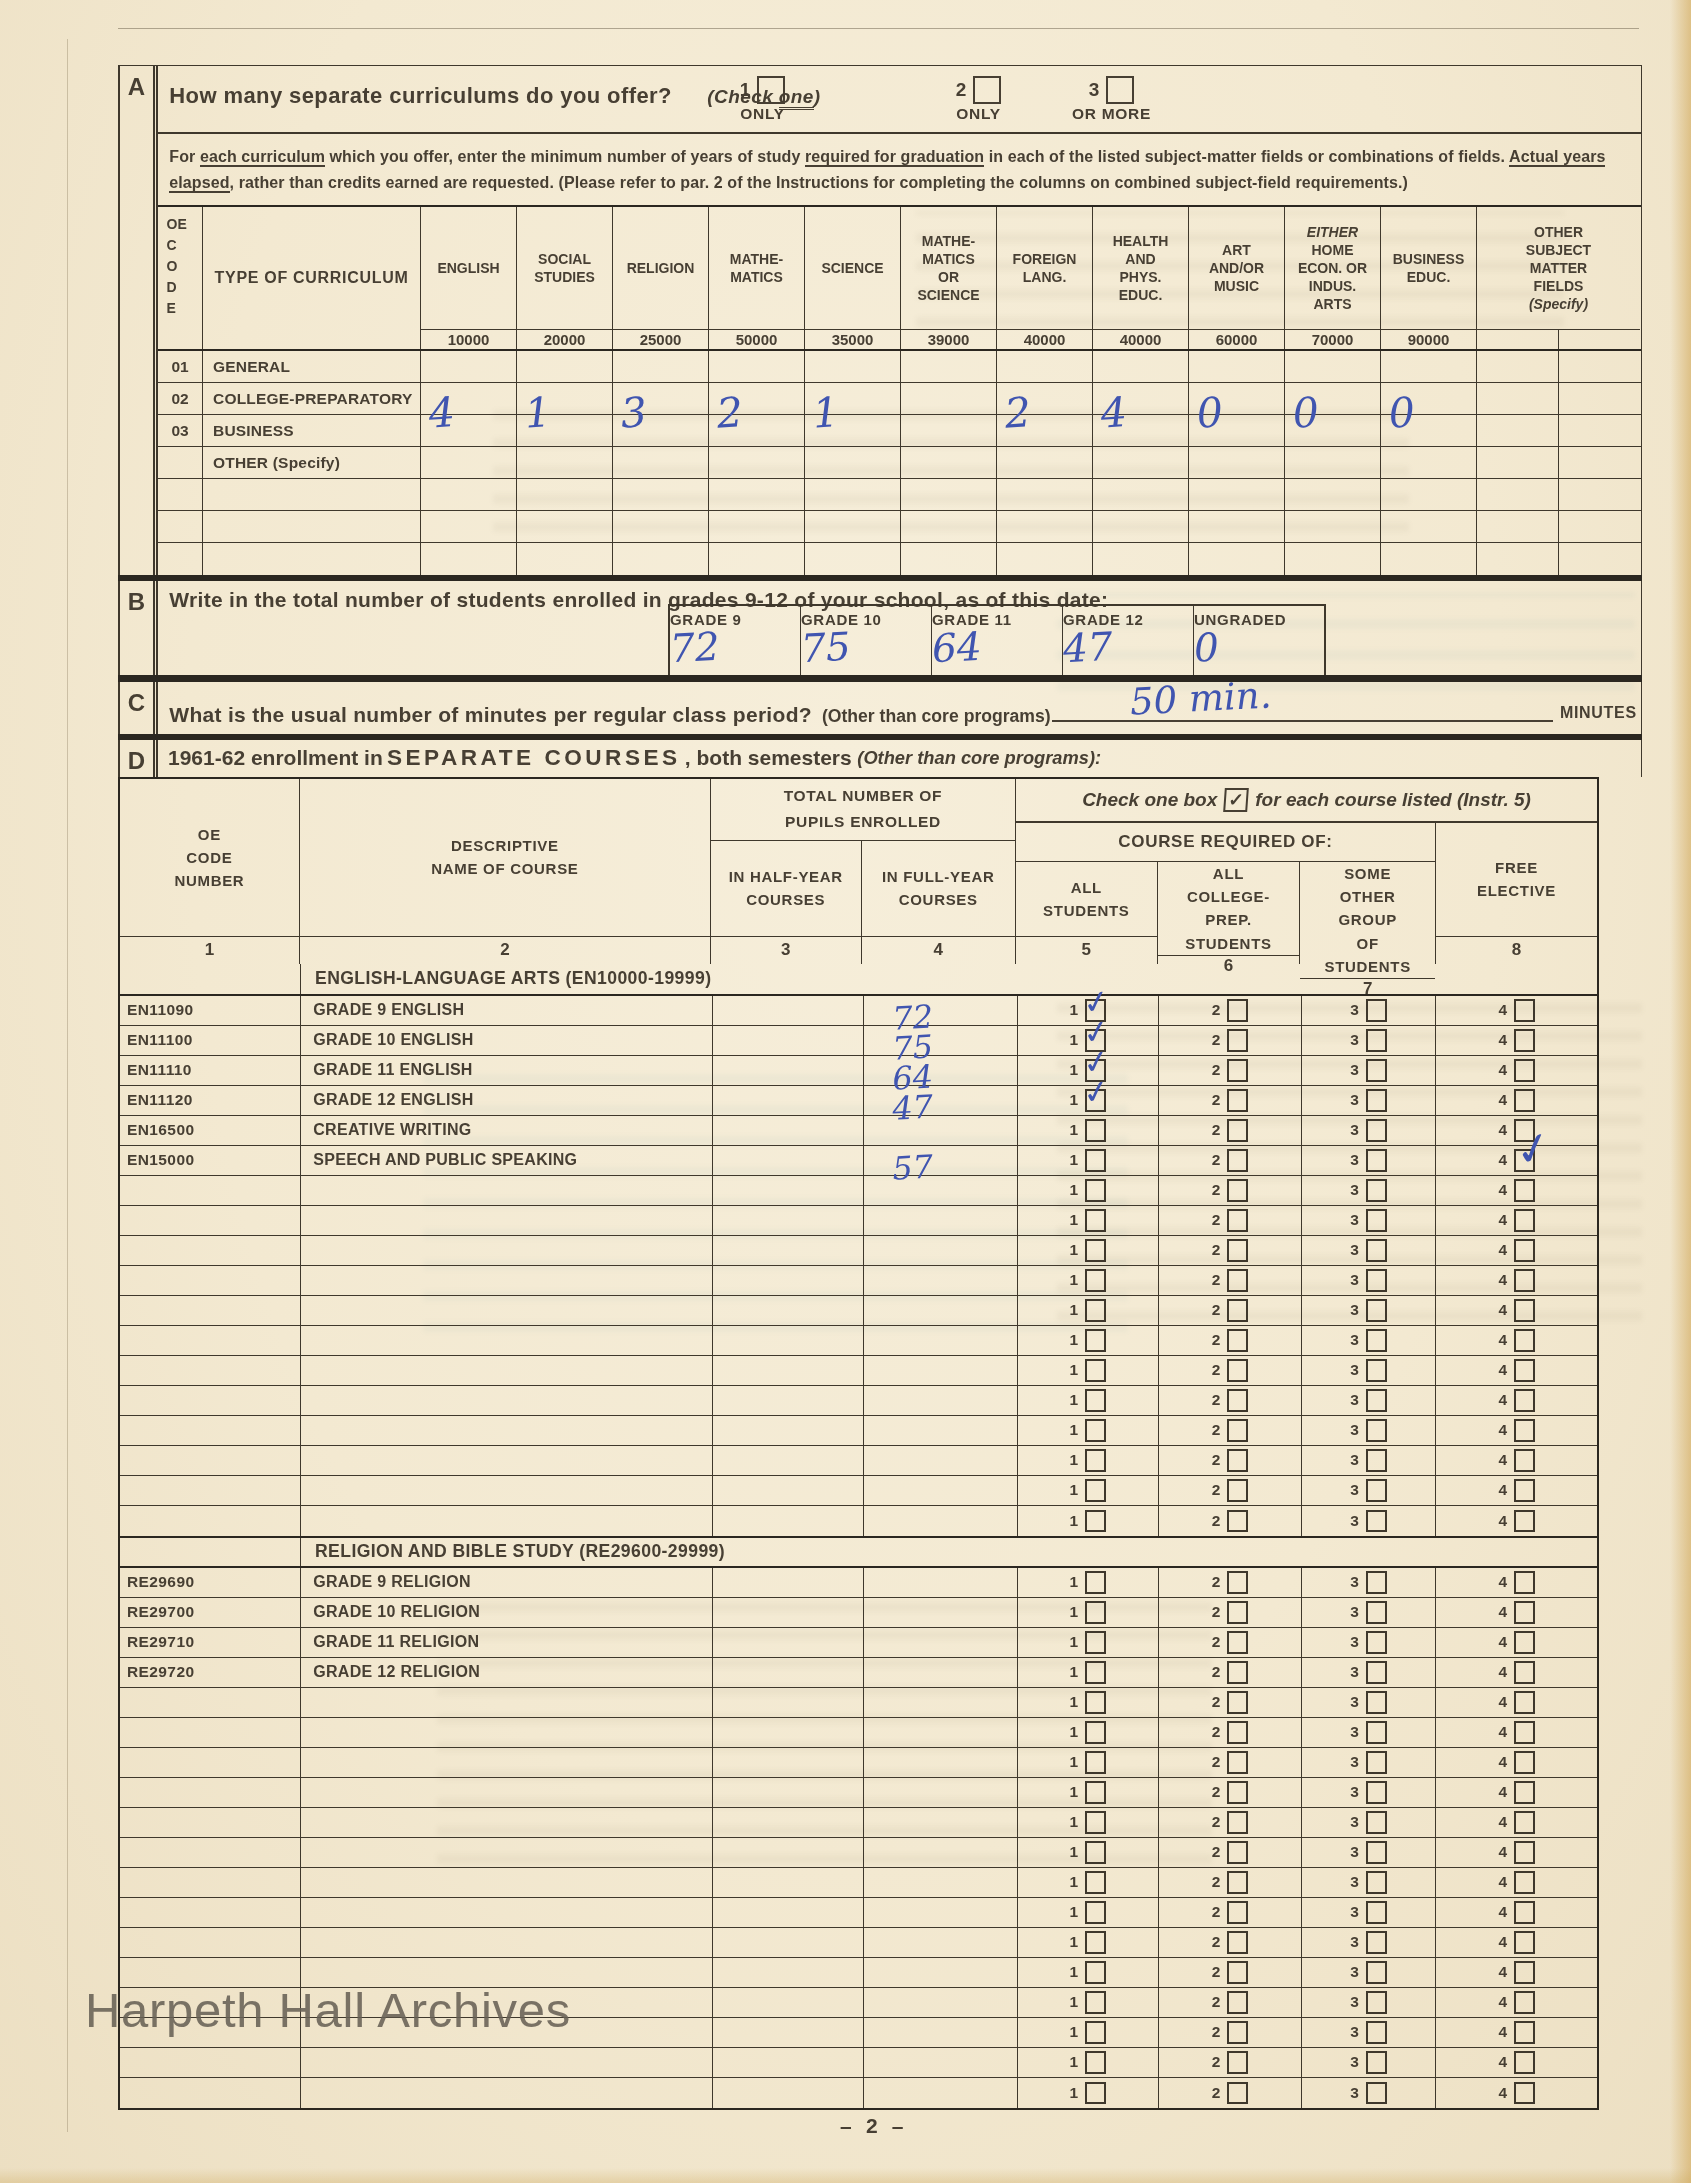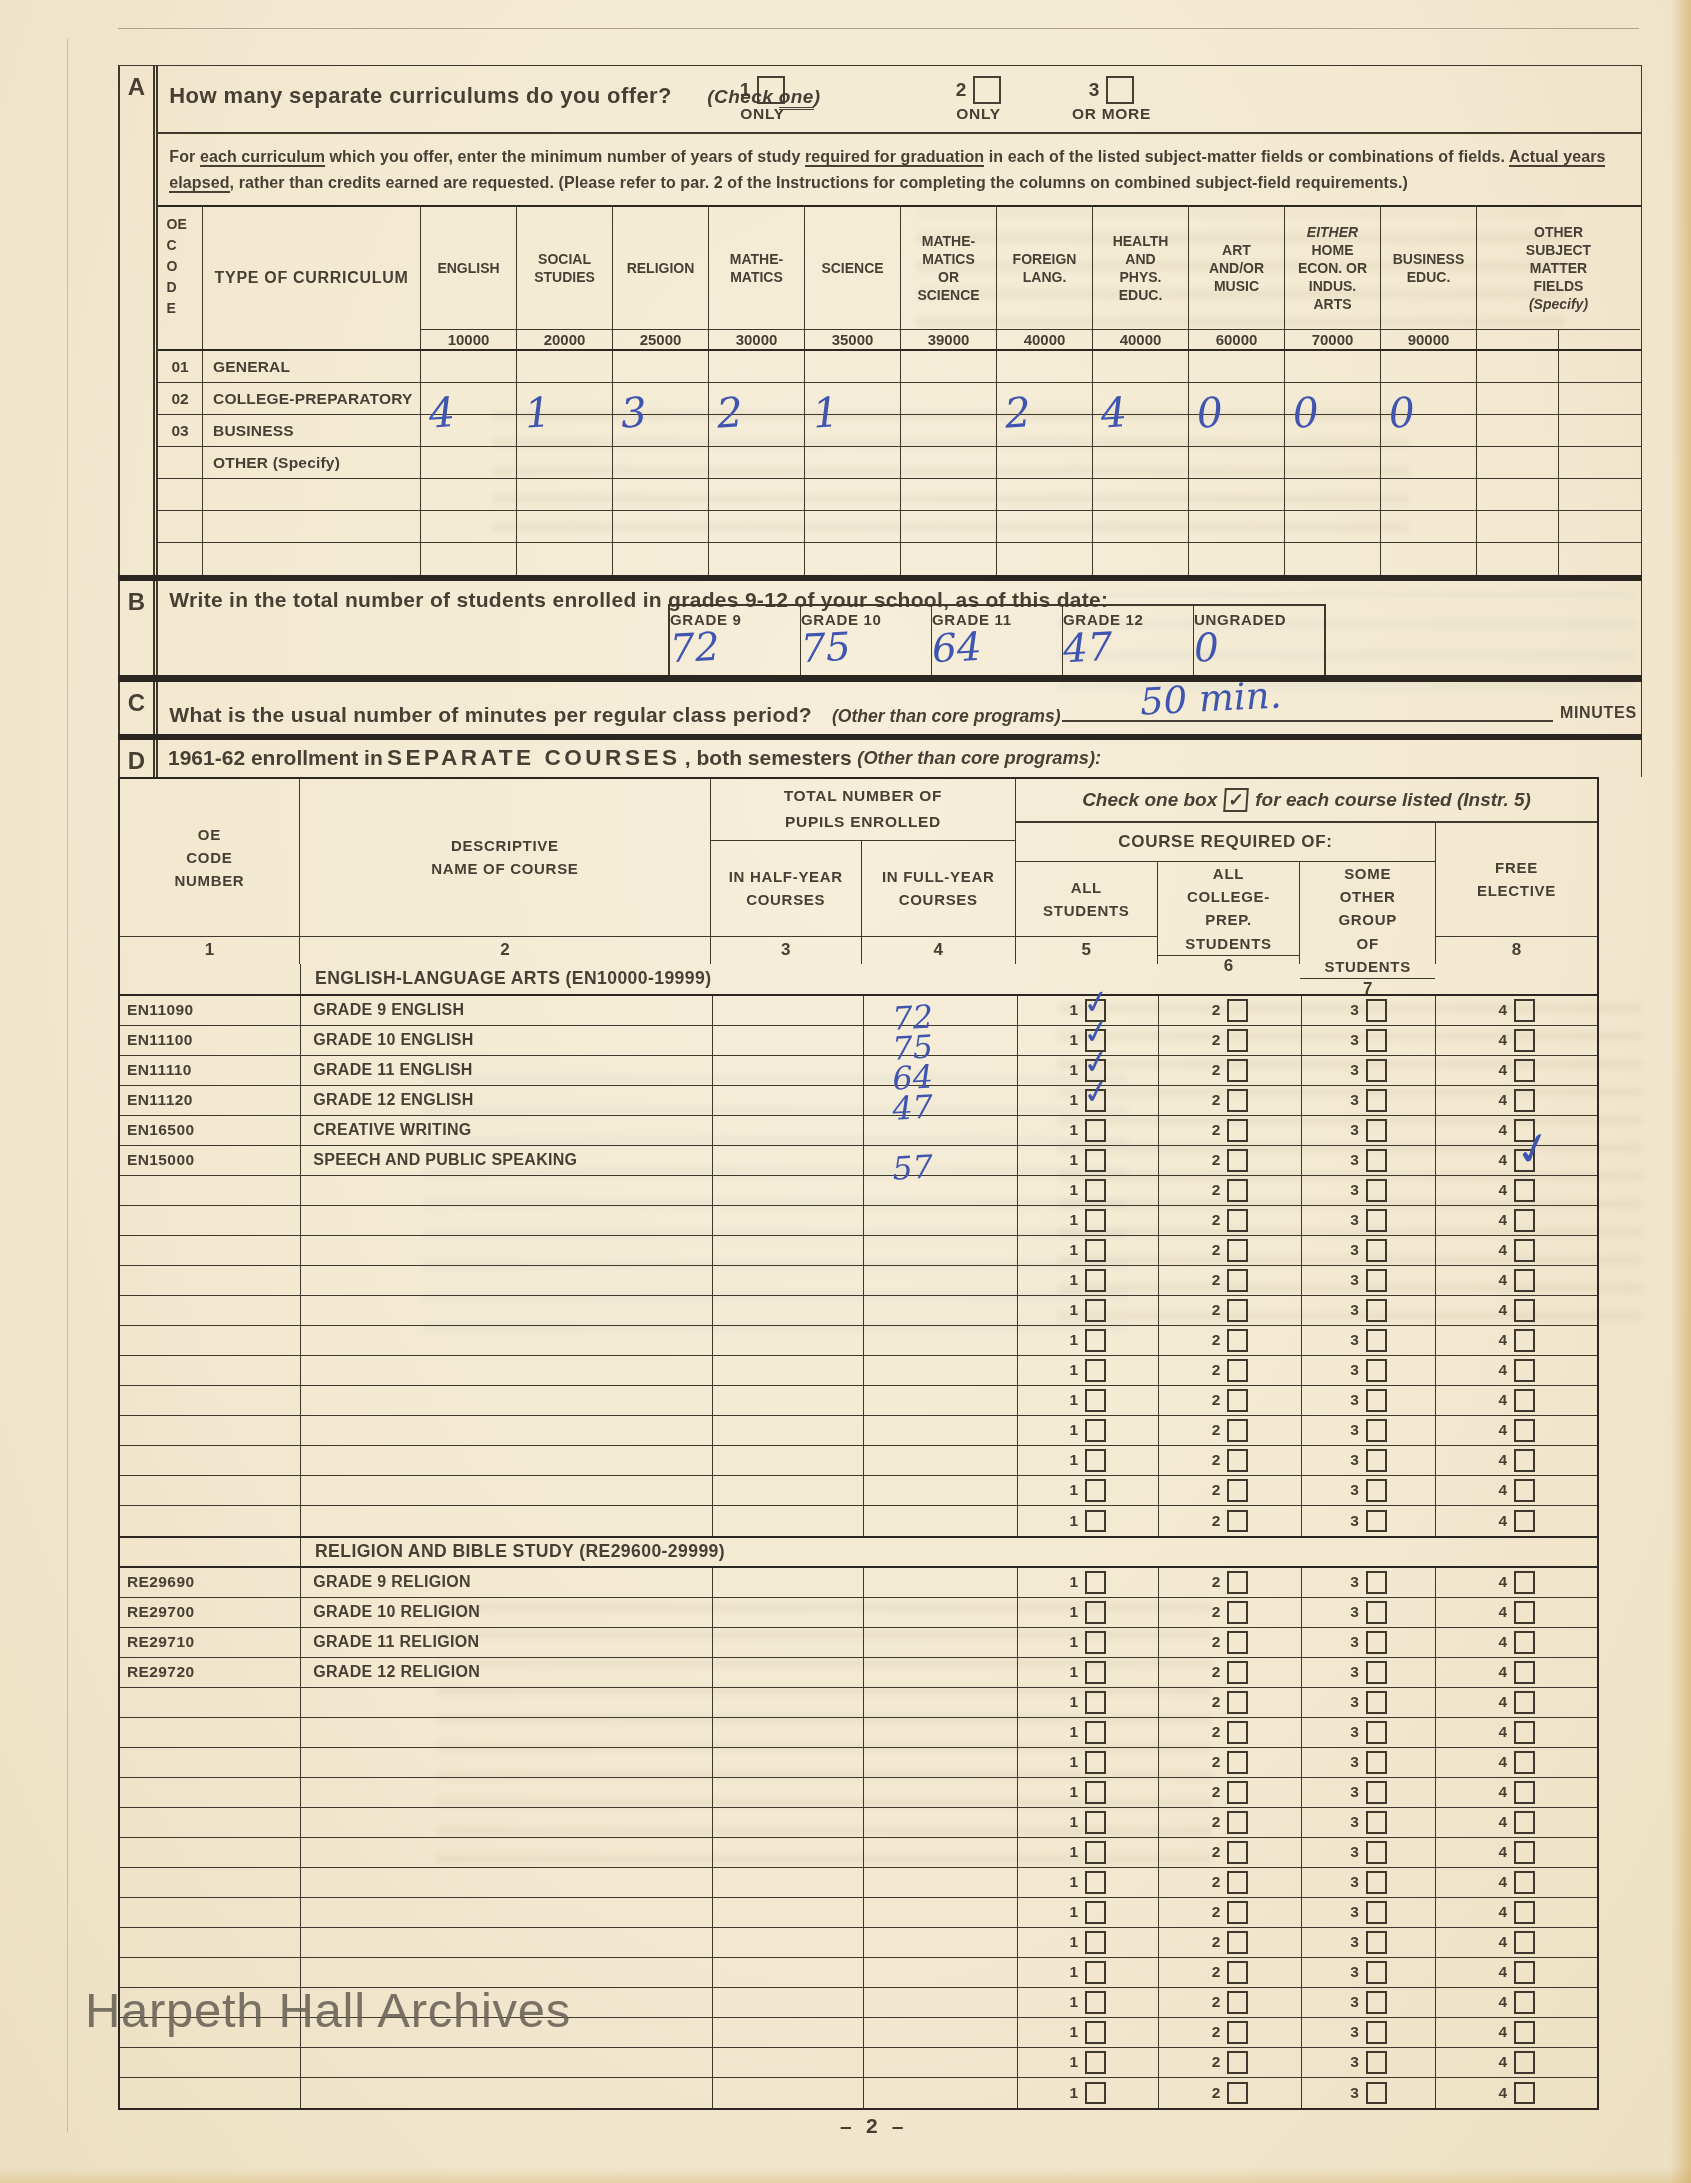--- a/index.html
+++ b/index.html
@@ -77,21 +77,21 @@
   .b-strip{position:absolute;left:510px;top:22.6px;width:658px;height:71px;border:2.1px solid var(--line);border-bottom:0;display:flex;background:transparent;}
   .b-col{flex:1;border-right:1.4px solid var(--line);text-align:left;}
   .b-col:last-child{border-right:0;}
   .b-glabel{font-weight:bold;font-size:15px;letter-spacing:0.7px;padding-top:5.6px;}
   .b-gval{margin-top:0px;}
 
   
   .c-sec{height:52px;}
   .c-row{display:flex;align-items:flex-end;padding:0 4.2px 7px 11.3px;height:100%;}
   .c-q{font-weight:bold;font-size:21px;letter-spacing:0.3px;white-space:nowrap;}
-  .c-qual{font-style:italic;font-weight:bold;font-size:17.6px;margin-left:20px;white-space:nowrap;}
+  .c-qual{font-weight:bold;font-size:17.6px;margin-left:10px;white-space:nowrap;}
   .c-line{flex:1;border-bottom:2.1px solid var(--ink);height:31px;position:relative;margin:0 7px 4.2px 1.4px;}
   .c-ans{position:absolute;left:78px;top:-11.3px;}
   .c-unit{font-weight:bold;font-size:16px;letter-spacing:0.7px;margin-bottom:4.2px;}
 
   
   .d-sec{height:37px;}
   .d-head-row{display:flex;align-items:center;height:100%;padding-left:10px;}
   .d-h-prefix{font-weight:bold;font-size:21px;}
   .d-h-emph{font-weight:bold;font-size:22.6px;letter-spacing:3.5px;margin:0 4.2px;}
   .d-h-mid{font-weight:bold;font-size:21px;}
@@ -208,21 +208,21 @@
               <div class="ta-lbl" data-interactable="false">
                 <span data-interactable="false">RELIGION</span>
               </div>
               <div class="ta-code" data-interactable="false">25000</div>
             </div>
             <div class="ta-col aw-s bR" data-interactable="false">
               <div class="ta-lbl" data-interactable="false">
                 <span data-interactable="false">MATHE-</span>
                 <span data-interactable="false">MATICS</span>
               </div>
-              <div class="ta-code" data-interactable="false">30000</div>
+              <div class="ta-code" data-interactable="false">50000</div>
             </div>
             <div class="ta-col aw-s bR" data-interactable="false">
               <div class="ta-lbl" data-interactable="false">
                 <span data-interactable="false">SCIENCE</span>
               </div>
               <div class="ta-code" data-interactable="false">35000</div>
             </div>
             <div class="ta-col aw-s bR" data-interactable="false">
               <div class="ta-lbl" data-interactable="false">
                 <span data-interactable="false">MATHE-</span>

